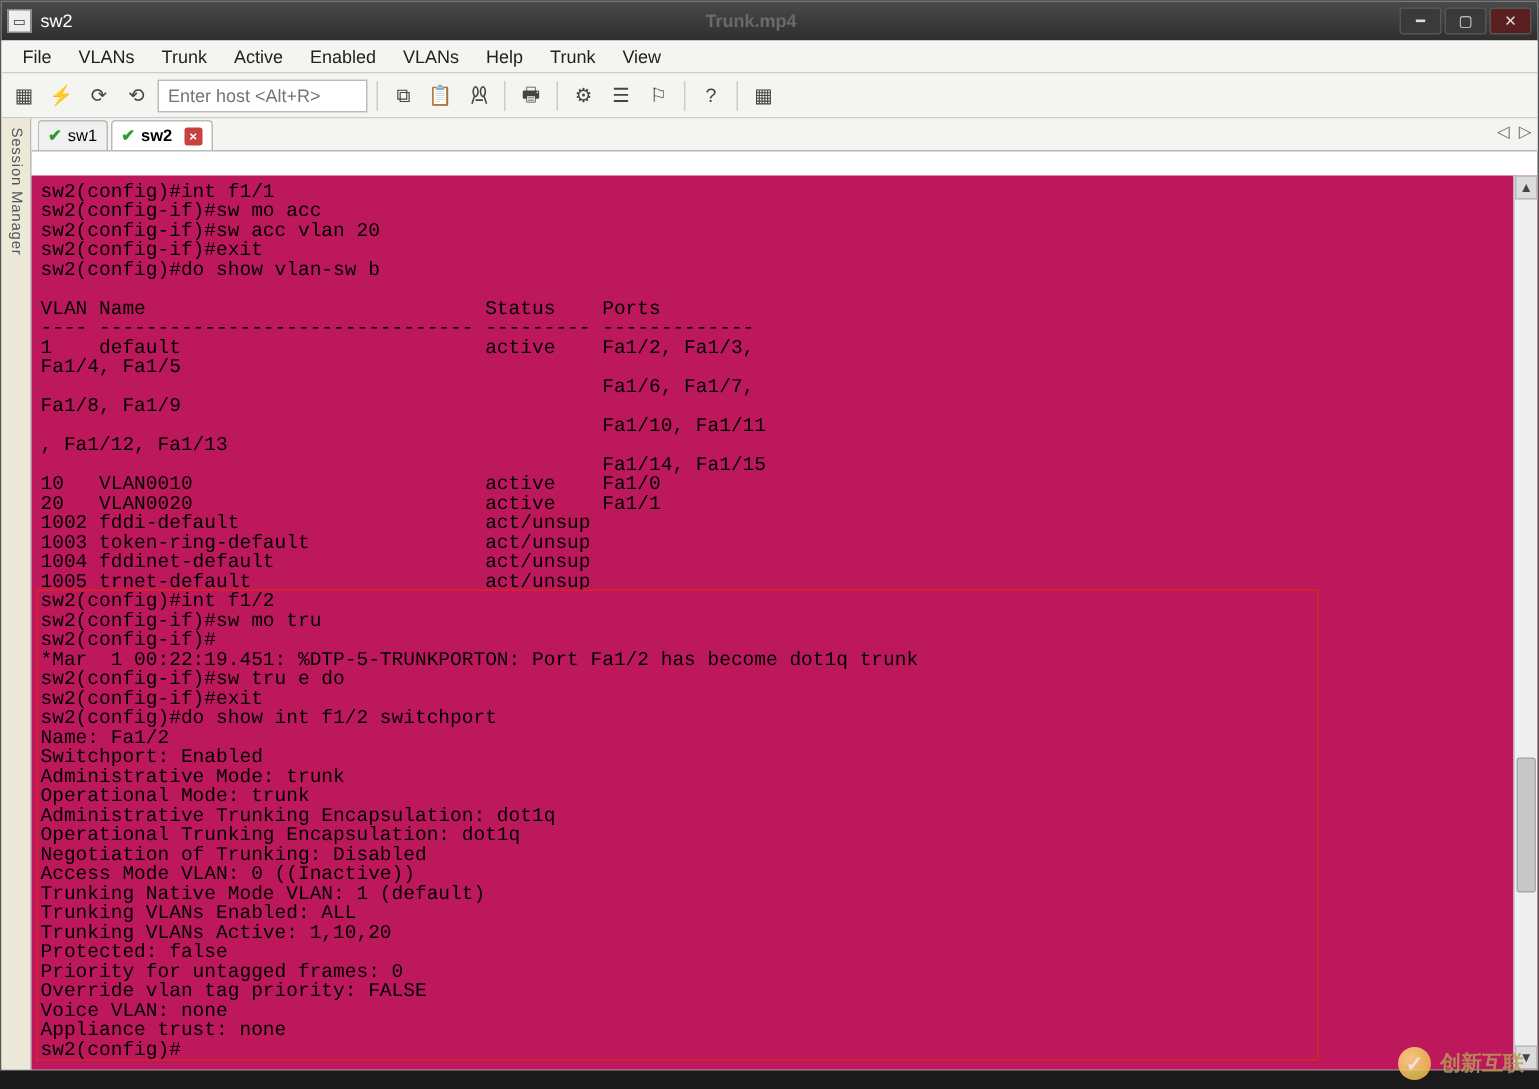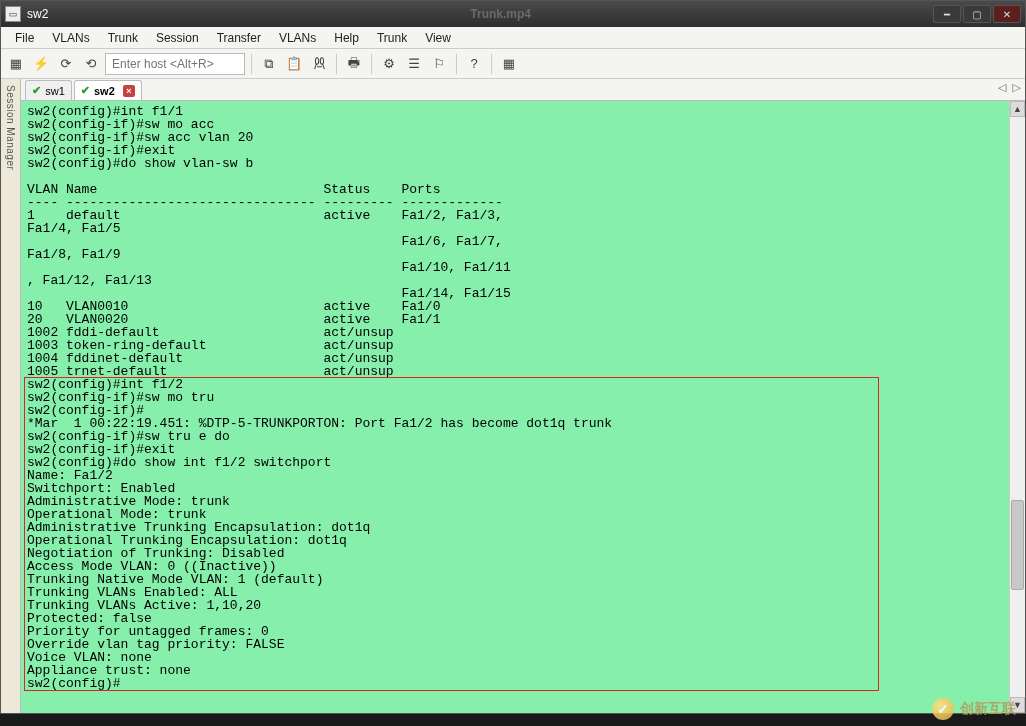--- a/index.html
+++ b/index.html
@@ -168,22 +168,23 @@
   top: 2px;
   display: flex;
   gap: 6px;
   color: #666;
   font-size: 11px;
 }
 .tabbar .nav span { cursor: pointer; }
 .terminal-wrap {
   flex: 1;
   position: relative;
-  background: #86efac;
+  background: #be185d;
   overflow: hidden;
+  margin-top: 16px;
 }
 .terminal {
   position: absolute;
   inset: 0 16px 0 0;
   padding: 4px 6px;
   font-family: "Courier New", monospace;
   font-size: 13px;
   line-height: 13px;
   color: #000;
   white-space: pre;
@@ -255,22 +256,22 @@
       <div class="win-btn">━</div>
       <div class="win-btn">▢</div>
       <div class="win-btn close">✕</div>
     </div>
   </div>
 
   <div class="menubar" id="menubar">
       <div class="menu-item">File</div>
       <div class="menu-item">VLANs</div>
       <div class="menu-item">Trunk</div>
-      <div class="menu-item">Session</div>
-      <div class="menu-item">Transfer</div>
+      <div class="menu-item">Active</div>
+      <div class="menu-item">Enabled</div>
       <div class="menu-item">VLANs</div>
       <div class="menu-item">Help</div>
       <div class="menu-item">Trunk</div>
       <div class="menu-item">View</div>
     </div>
 
   <div class="toolbar">
     <div class="tool-btn">▦</div>
     <div class="tool-btn">⚡</div>
     <div class="tool-btn">⟳</div>

